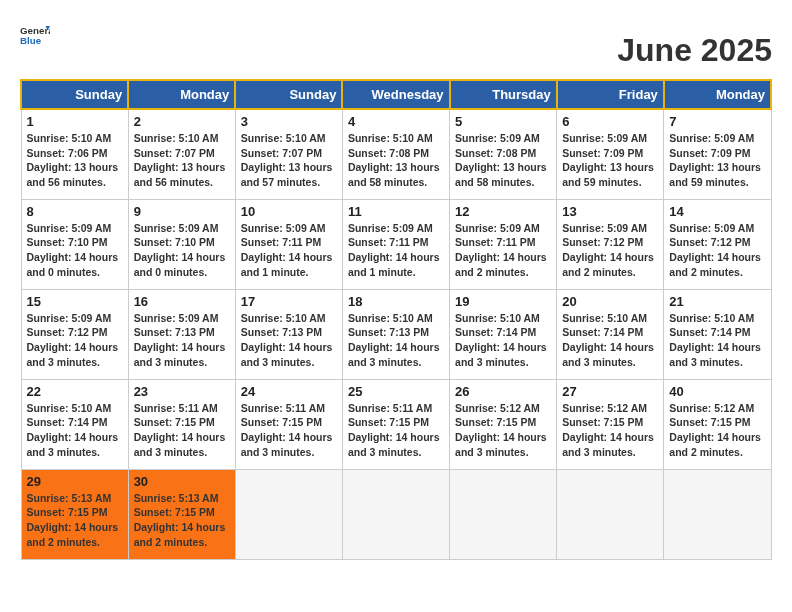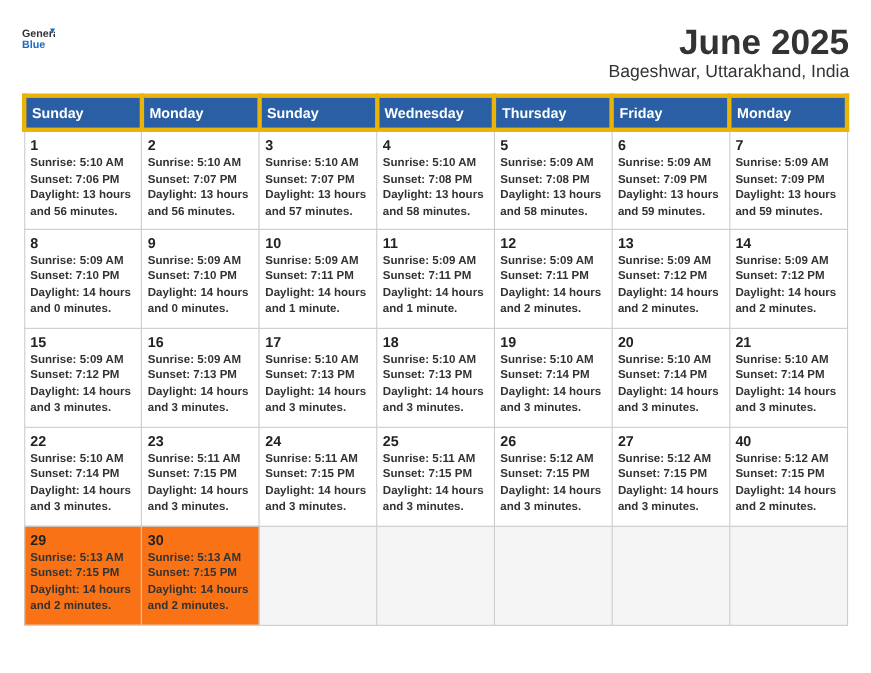--- a/index.html
+++ b/index.html
@@ -19,43 +19,44 @@
     .logo {
       display: flex;
       align-items: center;
       gap: 4px;
     }
     .logo-icon {
       width: 30px;
       height: 30px;
     }
     .title-block {
-      text-align: right;
+      text-align: left;
+      margin-top: 12px;
     }
     .month-title {
       font-size: 32px;
       font-weight: bold;
       color: #333;
     }
     .location-title {
       font-size: 16px;
       color: #333;
     }
     .calendar-table {
       width: 100%;
       border-collapse: collapse;
       font-size: 11px;
     }
     .calendar-table th {
       background-color: #2a5fa5;
       color: #fff;
-      text-align: left;
+      text-align: right;
       padding: 6px 5px;
       font-size: 13px;
-      border: 4px solid #eab308;
+      border: 2px solid #eab308;
     }
     .calendar-table td {
       border: 1px solid #ccc;
       vertical-align: top;
       padding: 4px 5px;
       width: calc(100% / 7);
       min-height: 80px;
       height: 90px;
       background: #fff;
     }
@@ -85,21 +86,20 @@
 <div class="header-area">
   <div class="logo">
     <svg class="logo-icon" viewBox="0 0 40 40">
       <text x="0" y="18" font-size="13" font-weight="bold" fill="#333">General</text>
       <text x="0" y="32" font-size="13" font-weight="bold" fill="#1a6bbf">Blue</text>
       <polygon points="34,8 40,8 37,14" fill="#1a6bbf"></polygon>
     </svg>
   </div>
   <div class="title-block">
     <div class="month-title">June 2025</div>
-    <div class="location-title">Bageshwar, Uttarakhand, India</div>
   </div>
 </div>
 
 <table class="calendar-table">
   <thead>
     <tr>
     <th>Sunday</th>
         <th>Monday</th>
         <th>Sunday</th>
         <th>Wednesday</th>

